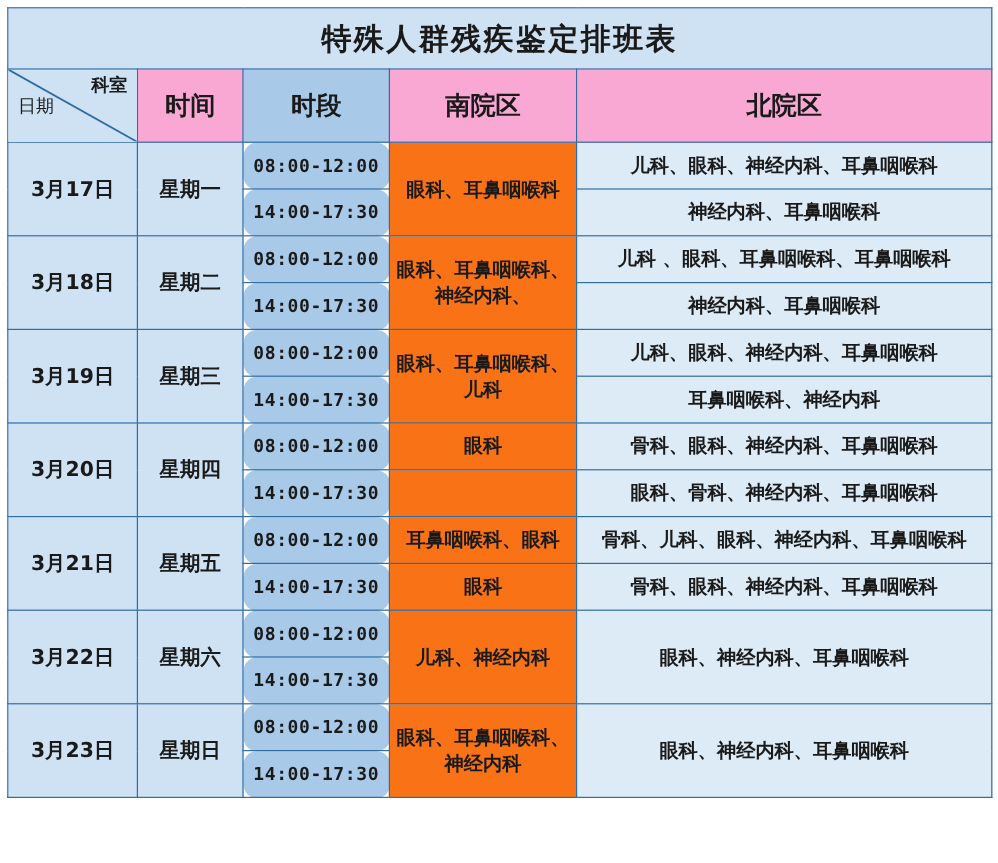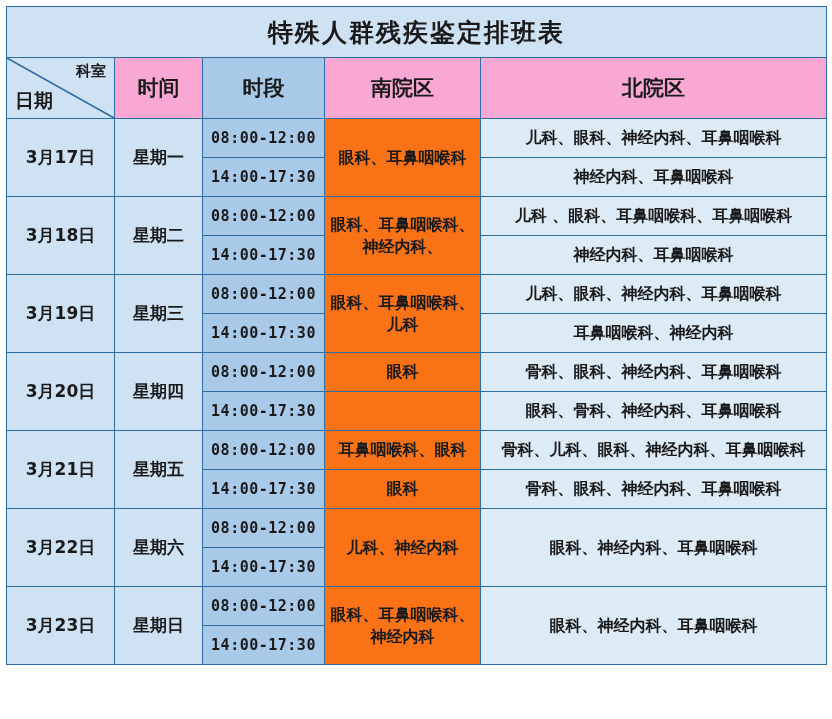--- a/index.html
+++ b/index.html
@@ -60,36 +60,37 @@
   .corner .lbl-top {
     position: absolute;
     right: 8px;
     top: 4px;
     font-size: 15px;
     font-weight: bold;
   }
   .corner .lbl-bot {
     position: absolute;
     left: 8px;
-    bottom: 4px;
-    font-size: 19px;
-    font-weight: bold;
+    bottom: 20px;
+    font-size: 15px;
+    font-weight: normal;
   }
   .date-cell, .week-cell {
     background: #cfe2f3;
     font-size: 17px;
     height: 36px;
   }
   .time-cell {
     background: #a8c9e8;
     font-family: "DejaVu Sans Mono", "Liberation Mono", monospace;
     font-size: 15px;
     font-weight: bold;
     height: 36px;
     letter-spacing: 0.5px;
+    border-radius: 11px;
   }
   .dept-cell {
     background: #ddebf7;
     font-size: 16px;
     line-height: 1.35;
     padding: 3px 4px;
   }
   .dept-cell.south {
     background: #f97316;
     margin-left: 46px;

